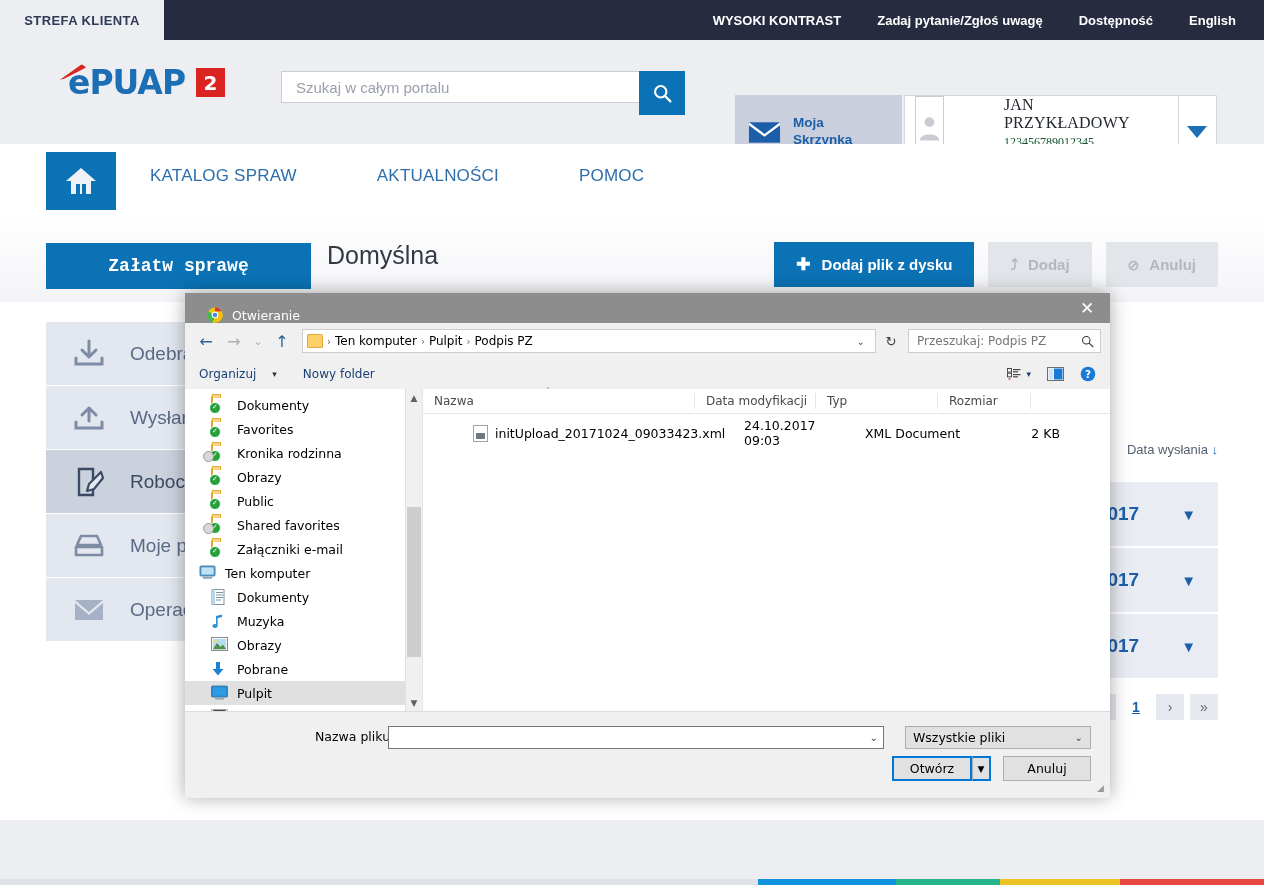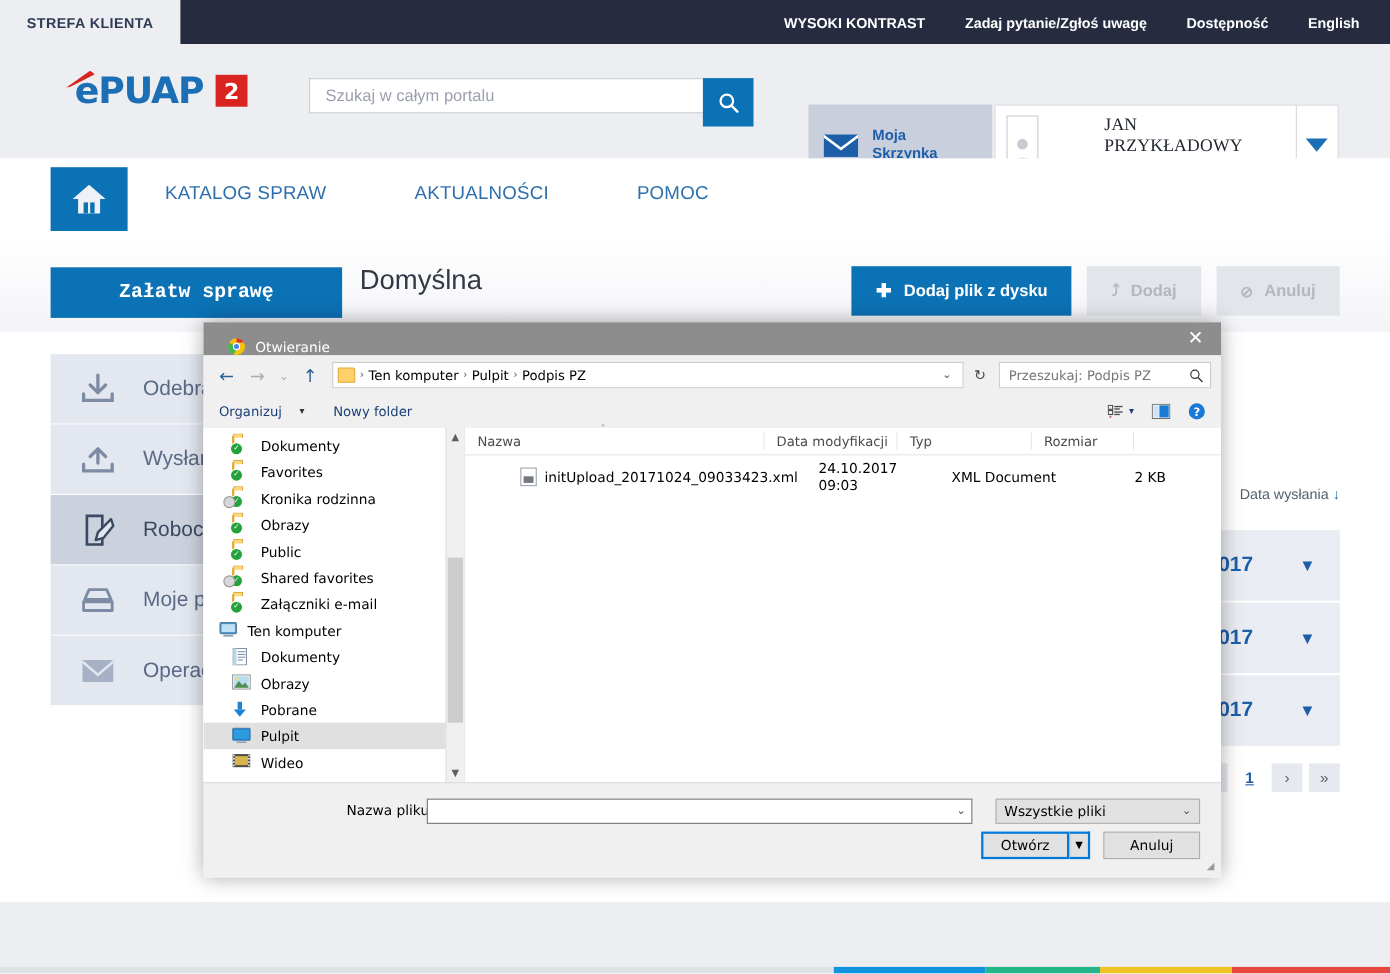--- a/index.html
+++ b/index.html
@@ -153,21 +153,20 @@
     line-height: 1.25;
   }
   .userbox {
     position: absolute;
     left: 904px; top: 55px;
     width: 313px; height: 74px;
     background: #ffffff;
     border: 1px solid #d4d7de;
     box-sizing: border-box;
     display: flex;
-    align-items: center;
     gap: 48px;
   }
   .avatar {
     width: 52px; height: 52px;
     margin-left: 10px;
     border: 1px solid #c9ccd4;
     background: #fff;
     display: flex;
     align-items: flex-end;
     justify-content: center;
@@ -1125,20 +1124,29 @@
               <rect x="1" y="0.5" width="3" height="15" fill="#b8d6e8"></rect>
               <rect x="5" y="3" width="7" height="1" fill="#7d93a8"></rect>
               <rect x="5" y="5.5" width="7" height="1" fill="#7d93a8"></rect>
               <rect x="5" y="8" width="7" height="1" fill="#7d93a8"></rect>
               <rect x="5" y="10.5" width="5" height="1" fill="#7d93a8"></rect>
             </svg>
           </span>
           <span>Dokumenty</span>
         </div>
 
+        <div class="tree-item">
+          <span class="tree-icon">
+            <svg width="14" height="16" viewBox="0 0 14 16">
+              <path d="M5 13 L5 3 L11 1.6 L11 4 L6.6 5.2 L6.6 13 Z" fill="#2d8fd4"></path>
+              <ellipse cx="4" cy="13" rx="2.6" ry="2.1" fill="#2d8fd4"></ellipse>
+            </svg>
+          </span>
+          <span>Muzyka</span>
+        </div>
 
         <div class="tree-item">
           <span class="tree-icon">
             <svg width="17" height="14" viewBox="0 0 17 14">
               <rect x="0.5" y="0.5" width="16" height="13" fill="#ffffff" stroke="#8a8a8a"></rect>
               <rect x="1.8" y="1.8" width="13.4" height="10.4" fill="#b6dcf0"></rect>
               <path d="M1.8 12.2 L6 6 L9.5 10 L11.8 7.5 L15.2 12.2 Z" fill="#4e8f4e"></path>
               <circle cx="4.6" cy="4.3" r="1.4" fill="#f5e16a"></circle>
             </svg>
           </span>

